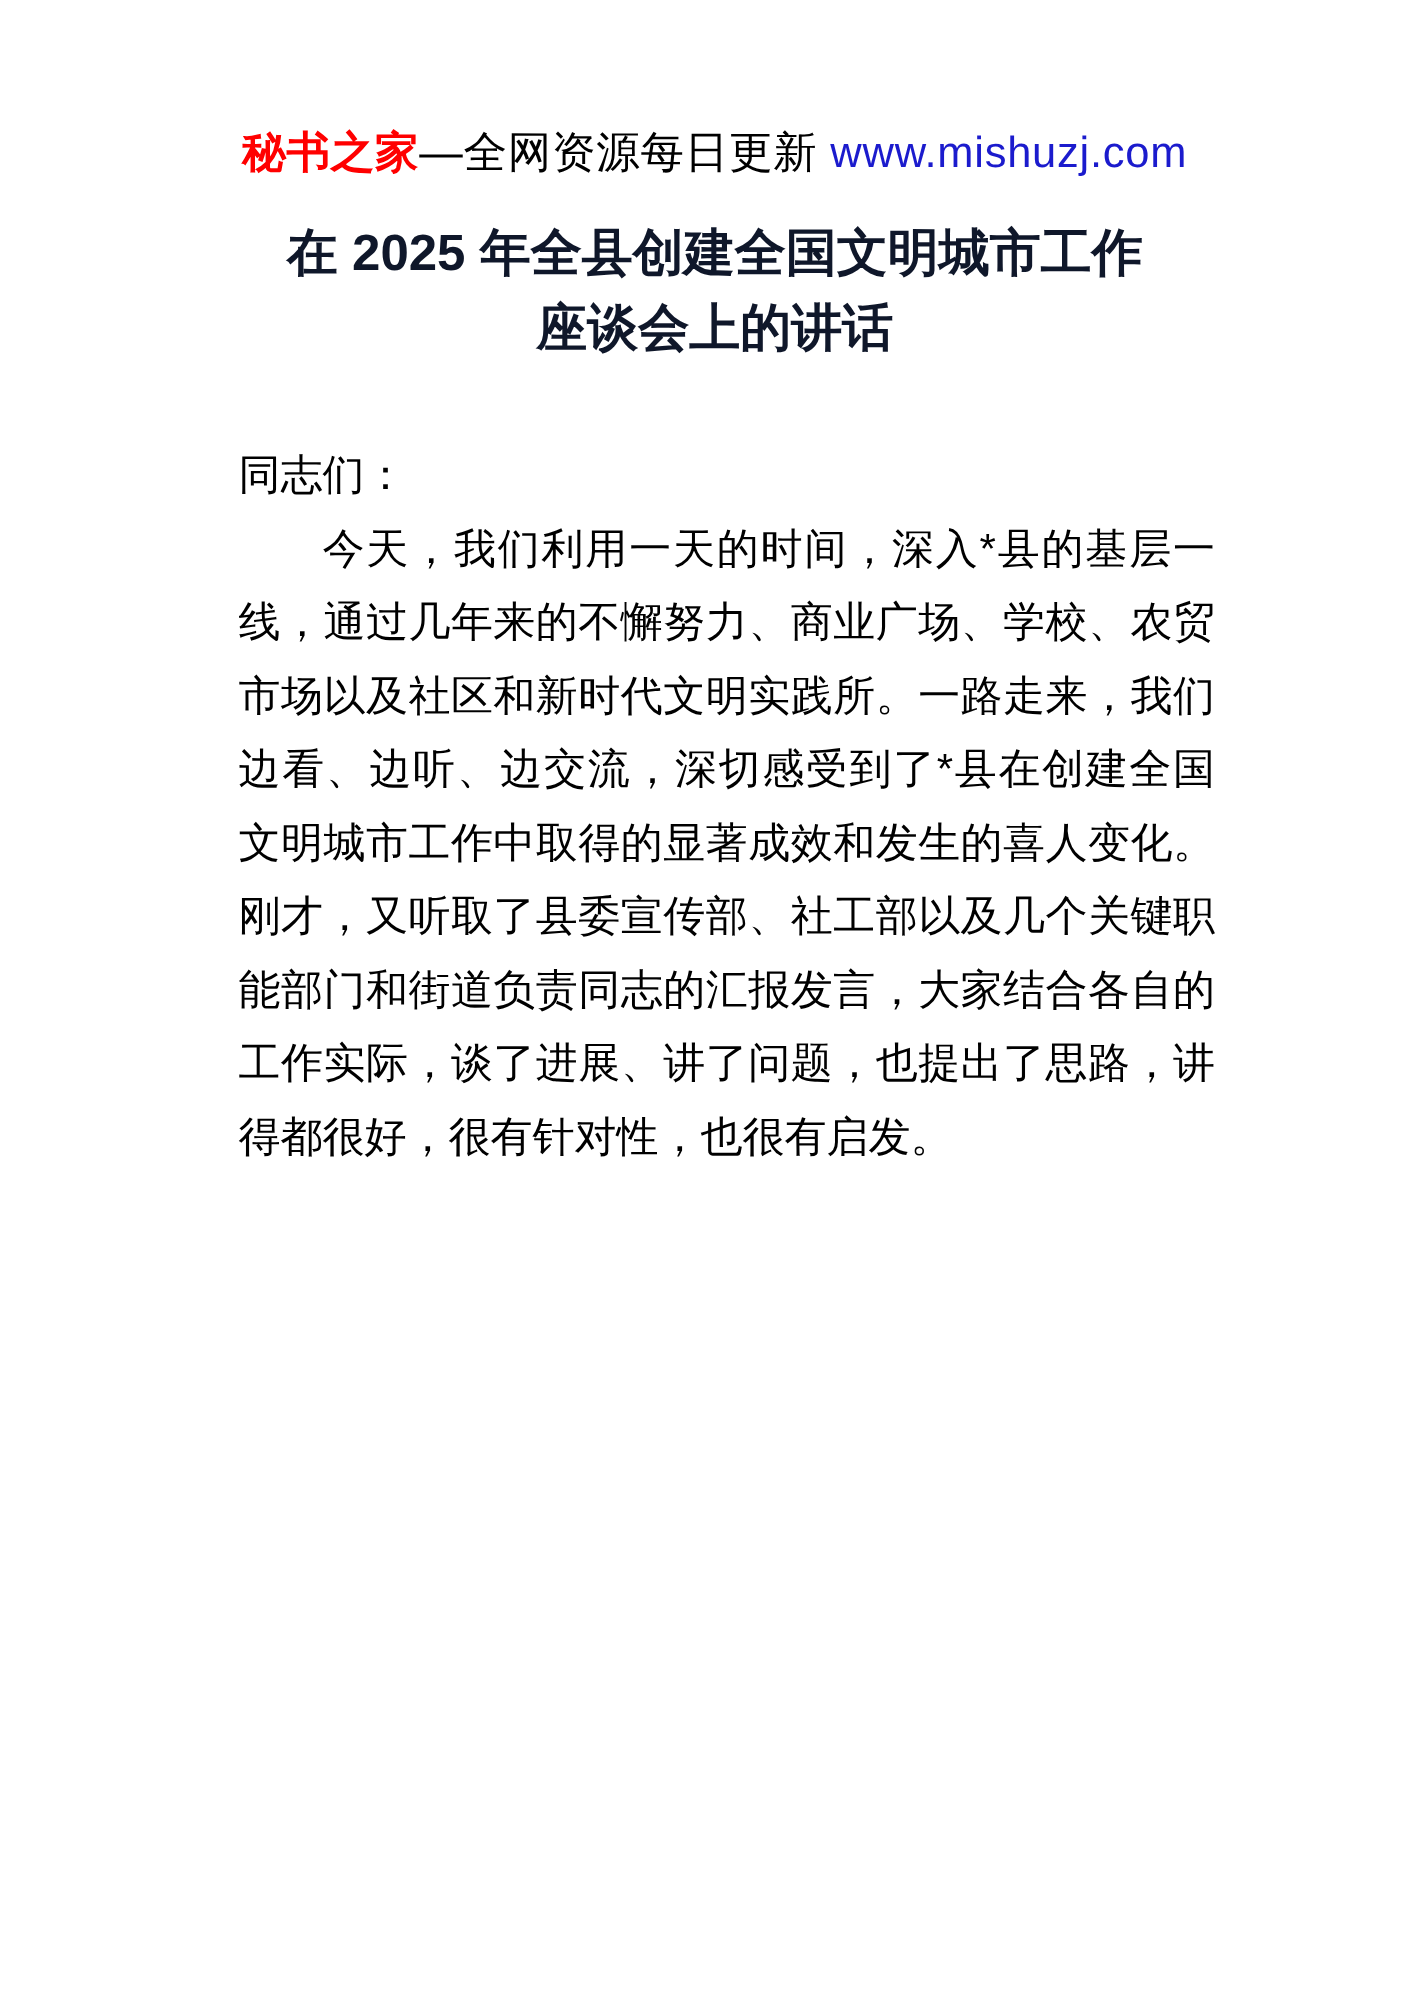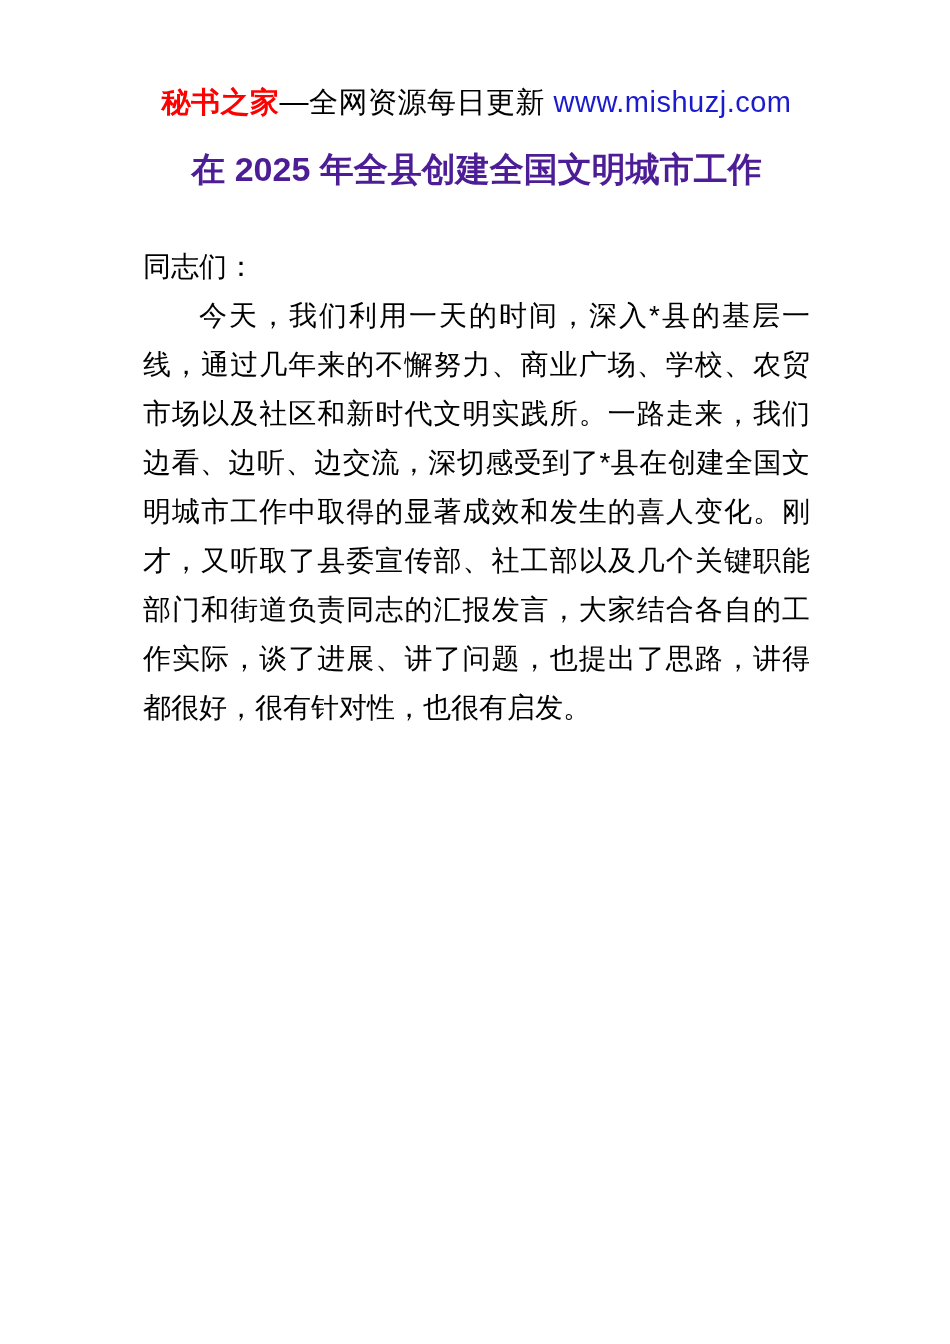--- a/index.html
+++ b/index.html
@@ -37,50 +37,52 @@
   }
   .site-header .url {
     color: var(--url-color, #1b1bcd);
   }
   .doc-title {
     margin: 22px 0 0 0;
     text-align: center;
     font-size: 34px;
     font-weight: bold;
     line-height: 50px;
-    color: #4c1d95;
+    color: #0f172a;
   }
   .doc-title .tline {
     display: block;
   }
   .content {
     margin-top: 48px;
     font-size: 28px;
     line-height: 49px;
     text-align: justify;
     color: #000000;
+    margin-left: 16px;
   }
   .content p {
     margin: 0;
   }
   .content p.indent {
     text-indent: 2em;
   }
 </style>
 </head>
 <body>
 
 <div class="page">
 
   <div class="site-header">
     <span class="brand">秘书之家</span><span class="tagline">—全网资源每日更新 </span><span class="url">www.mishuzj.com</span>
   </div>
 
   <h1 class="doc-title">
     <span class="tline">在 2025 年全县创建全国文明城市工作</span>
+    <span class="tline">座谈会上的讲话</span>
   </h1>
 
   <div class="content">
     <p>同志们：</p>
     <p class="indent">今天，我们利用一天的时间，深入*县的基层一线，通过几年来的不懈努力、商业广场、学校、农贸市场以及社区和新时代文明实践所。一路走来，我们边看、边听、边交流，深切感受到了*县在创建全国文明城市工作中取得的显著成效和发生的喜人变化。刚才，又听取了县委宣传部、社工部以及几个关键职能部门和街道负责同志的汇报发言，大家结合各自的工作实际，谈了进展、讲了问题，也提出了思路，讲得都很好，很有针对性，也很有启发。</p>
   </div>
 
 </div>
 
 </body></html>

